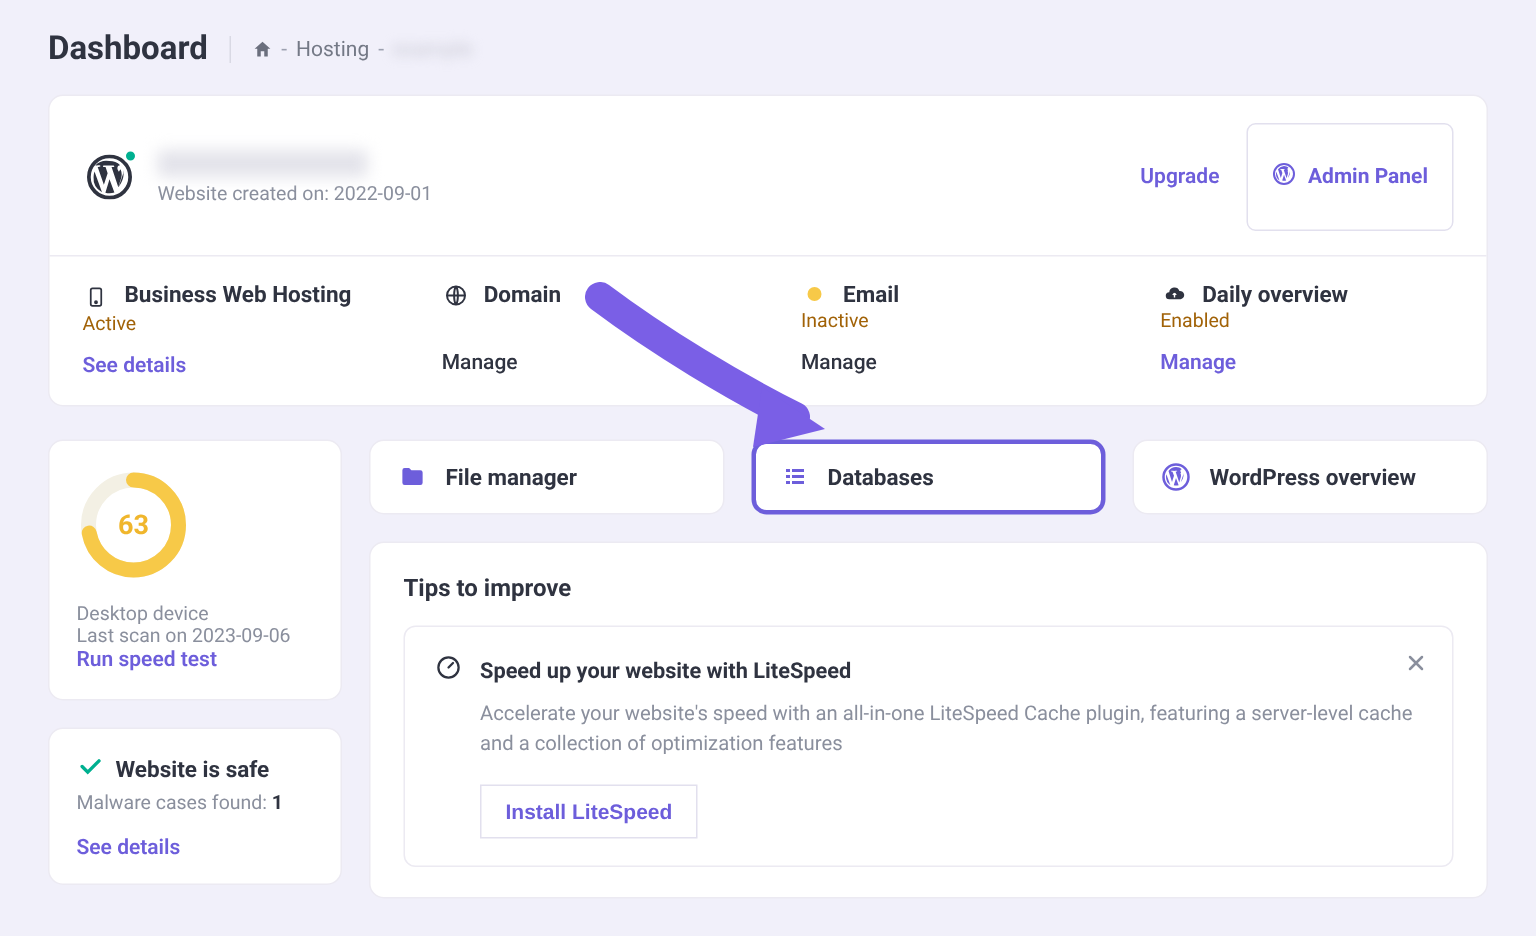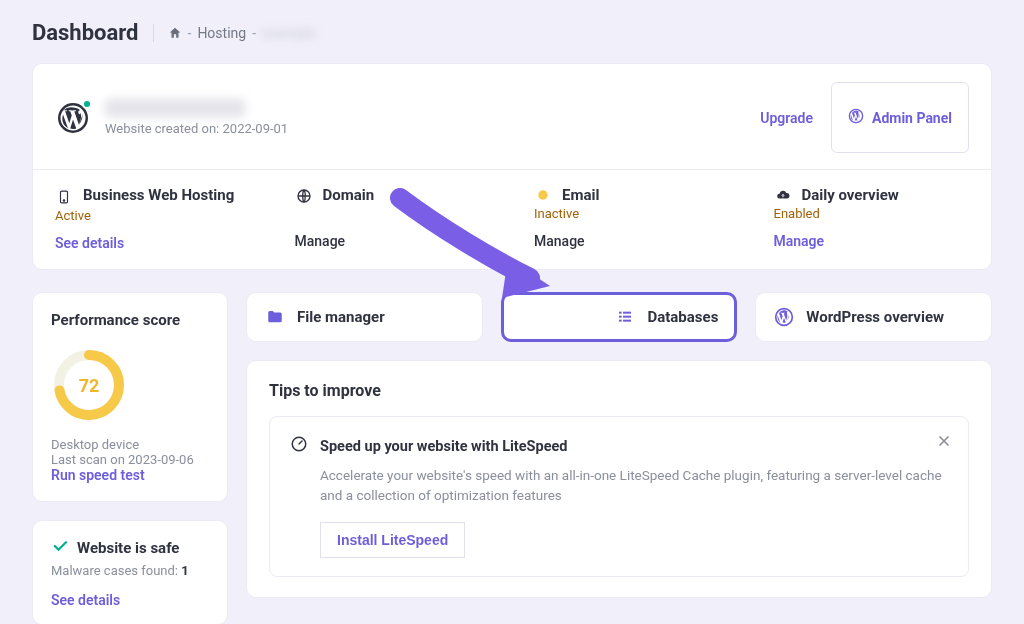--- a/index.html
+++ b/index.html
@@ -67,21 +67,21 @@
   .safe-row { display:flex; align-items:center; gap:8px; font-weight:700; font-size:15px; }
   .safe-sub { font-size:13px; color:#8a8f9d; margin-top:4px;}
   .safe-link { margin-top:14px; font-size:14px; font-weight:600; color:#6d5edb; cursor:pointer;}
 
   .tool-row { display:flex; gap:18px; }
   .tool-card {
     flex:1; background:#fff; border:1px solid #eceaf2; border-radius:10px;
     padding:14px 18px; display:flex; align-items:center; gap:12px;
     font-weight:700; font-size:15px; color:#2f3340; cursor:pointer;
   }
-  .tool-card.highlight { border:3px solid #6d5edb; padding:12px 16px;justify-content:flex-end; }
+  .tool-card.highlight { border:3px solid #6d5edb; padding:12px 16px; }
   .tool-card .ico { display:flex; }
 
   .tips-card { padding:20px 22px; }
   .tips-title { font-weight:700; font-size:16px; margin-bottom:16px;}
   .tip-box { border:1px solid #eceaf2; border-radius:8px; padding:18px 20px; position:relative;}
   .tip-head { display:flex; align-items:center; gap:12px; font-weight:700; font-size:14.5px;}
   .tip-desc { font-size:13.5px; color:#8a8f9d; margin:8px 0 16px 30px; line-height:1.5;}
   .tip-btn { margin-left:30px; border:1px solid #e2e0ee; background:#fff; border-radius:0; padding:9px 16px; color:#6d5edb; font-weight:600; font-size:14px; cursor:pointer;}
   .tip-close { position:absolute; top:16px; right:16px; cursor:pointer; color:#8a8f9d;}
 
@@ -193,27 +193,26 @@
       </div>
       <div class="cell-sub">Enabled</div>
       <div class="cell-action">Manage</div>
     </div>
   </div>
 </div>
 
 <div class="lower">
   <div class="col-left">
     <div class="card perf-card">
-      <div class="perf-title">Performance score</div>
       <div class="score-ring">
         <svg width="76" height="76">
           <circle cx="38" cy="38" r="30" stroke="#f3f0e4" stroke-width="10" fill="none"></circle>
           <circle cx="38" cy="38" r="30" stroke="#f7c948" stroke-width="10" fill="none" stroke-dasharray="188.5" stroke-dashoffset="52.8" stroke-linecap="round"></circle>
         </svg>
-        <div class="score-val">72</div>
+        <div class="score-val">63</div>
       </div>
       <div class="gray-line">Desktop device</div>
       <div class="gray-line">Last scan on 2023-09-06</div>
       <div class="perf-link">Run speed test</div>
     </div>
 
     <div class="card safe-card">
       <div class="safe-row">
         <span>
           <svg width="18" height="18" viewBox="0 0 24 24" fill="none" stroke="#00b090" stroke-width="3" stroke-linecap="round">

